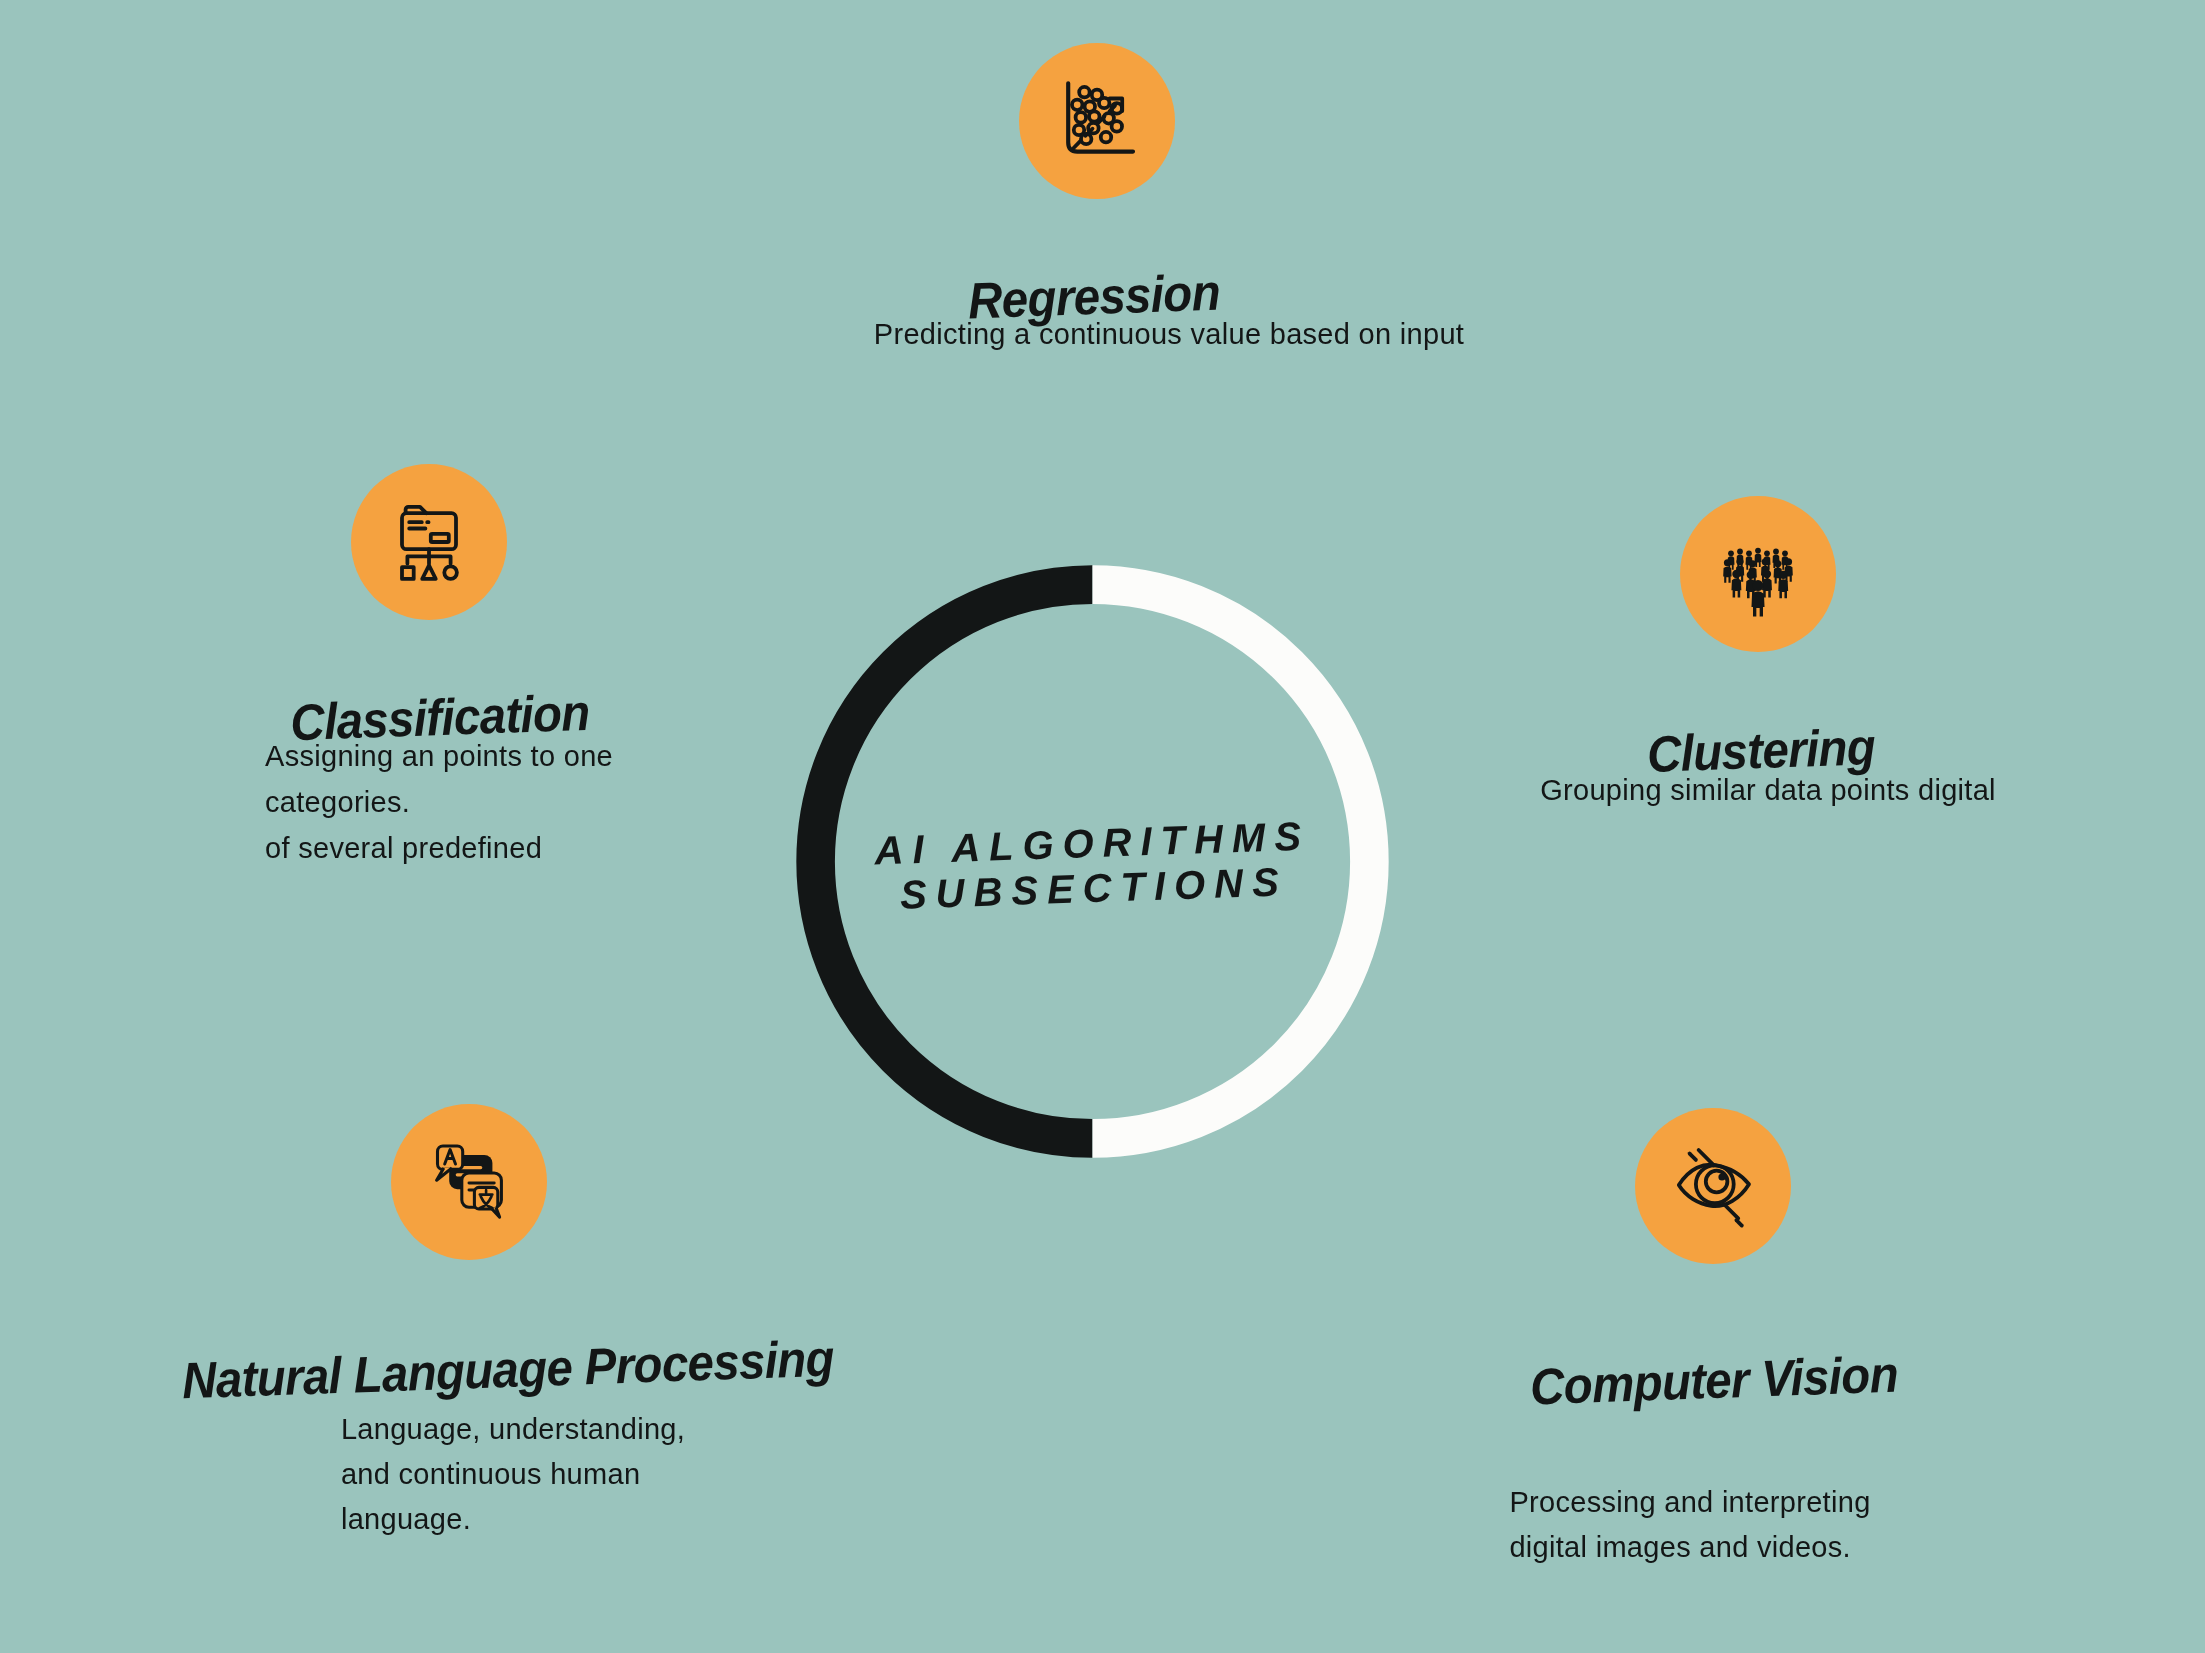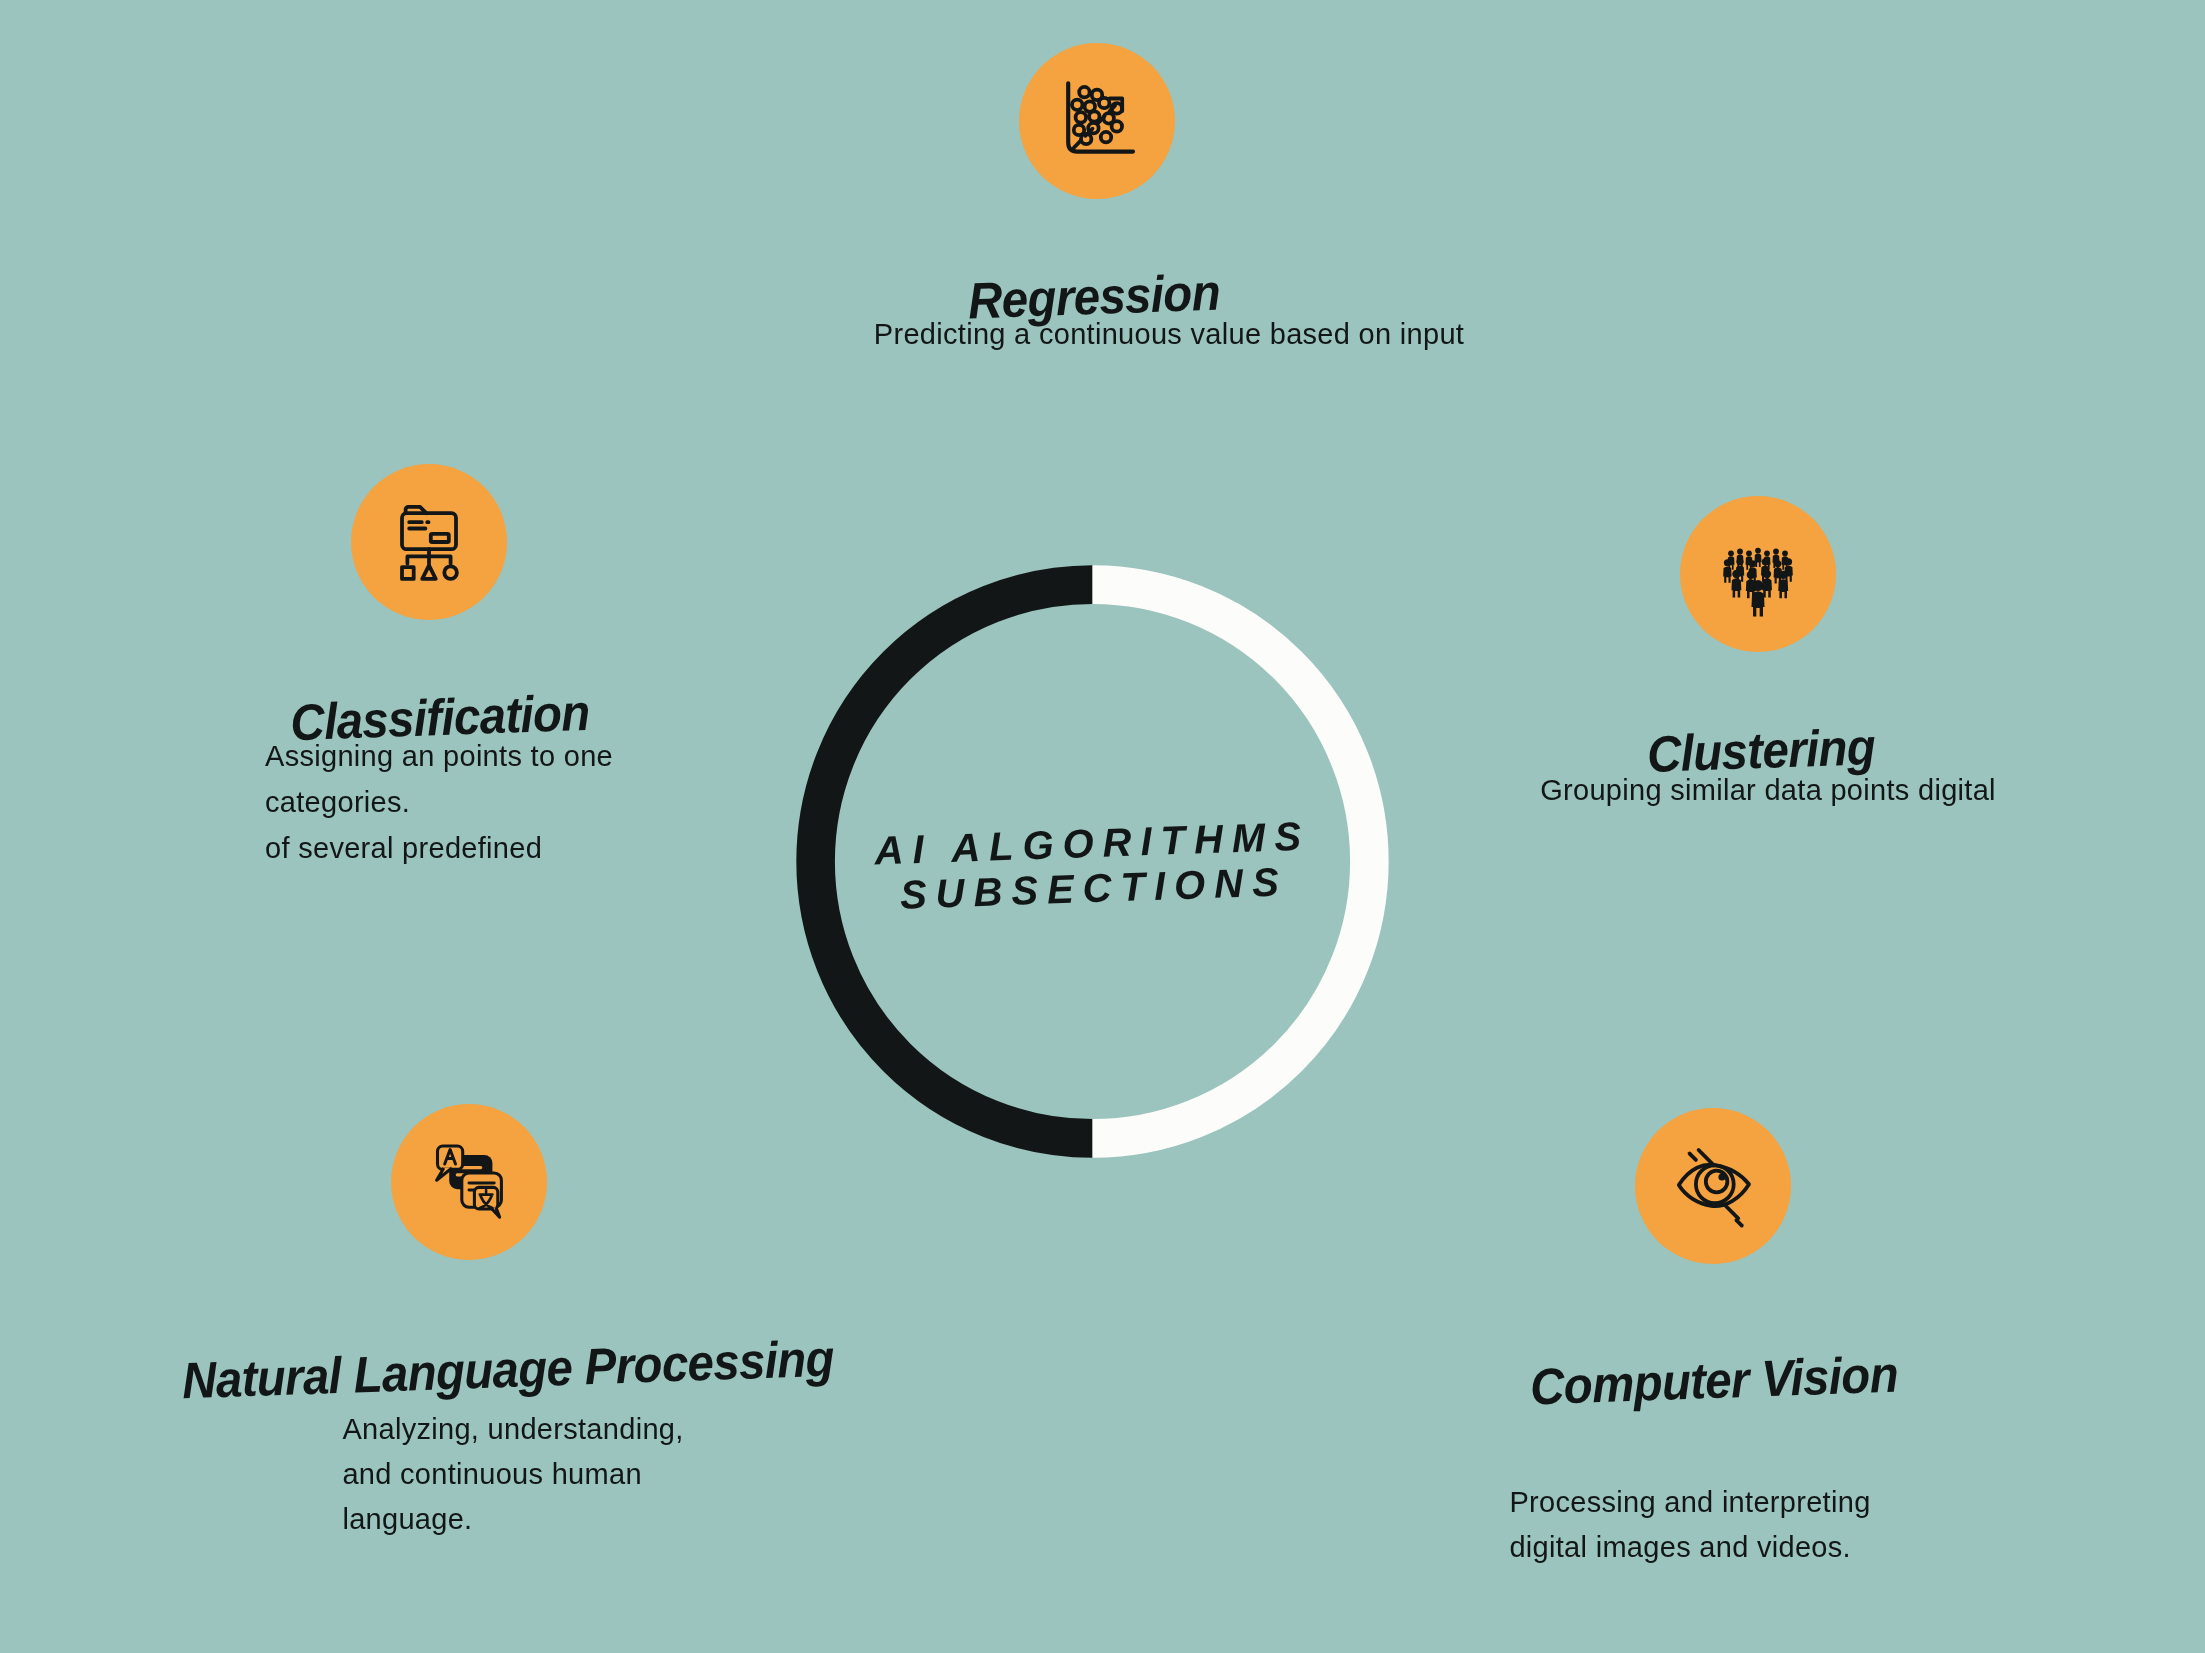--- a/index.html
+++ b/index.html
@@ -194,21 +194,21 @@
     <path class="stroke" stroke-width="3.3" d="M60 61 h28 M60 69 h17"></path>
     <rect class="bubble-light" stroke-width="3.4" x="66" y="66" width="26" height="24" rx="5"></rect>
     <path class="bubble-light" stroke-width="3.4" d="M84 88.4 L94 99 L90 88.4"></path>
     <path class="stroke" stroke-width="2.9" d="M79 69 v3 M72 74 h14 M85 76 q-5 11 -13 13 M73 76 q5 11 13 13"></path>
   </svg>
 </div>
 <h2 class="abs node-title" id="nlp-title">
   <span class="tt">Natural Language Processing</span>
 </h2>
 <div class="abs node-desc" id="nlp-desc">
-  <div>Analyzing, understanding,</div>
+  <div>Language, understanding,</div>
   <div>and continuous human</div>
   <div>language.</div>
 </div>
 
 <div class="abs icon-badge" id="cv-icon">
   <svg viewBox="0 0 120 120">
     <path class="stroke" stroke-width="4.2" d="M34 24 l7 7"></path>
     <path class="stroke" stroke-width="4.2" d="M44 20 l17 17"></path>
     <path class="stroke" stroke-width="4.2" d="M22 59 C34 40 50 34 64 37 C80 40 92 48 100 58 C90 74 74 84 58 82 C44 80 30 72 22 59 Z"></path>
     <circle class="stroke" stroke-width="4.2" cx="62" cy="58" r="21"></circle>

